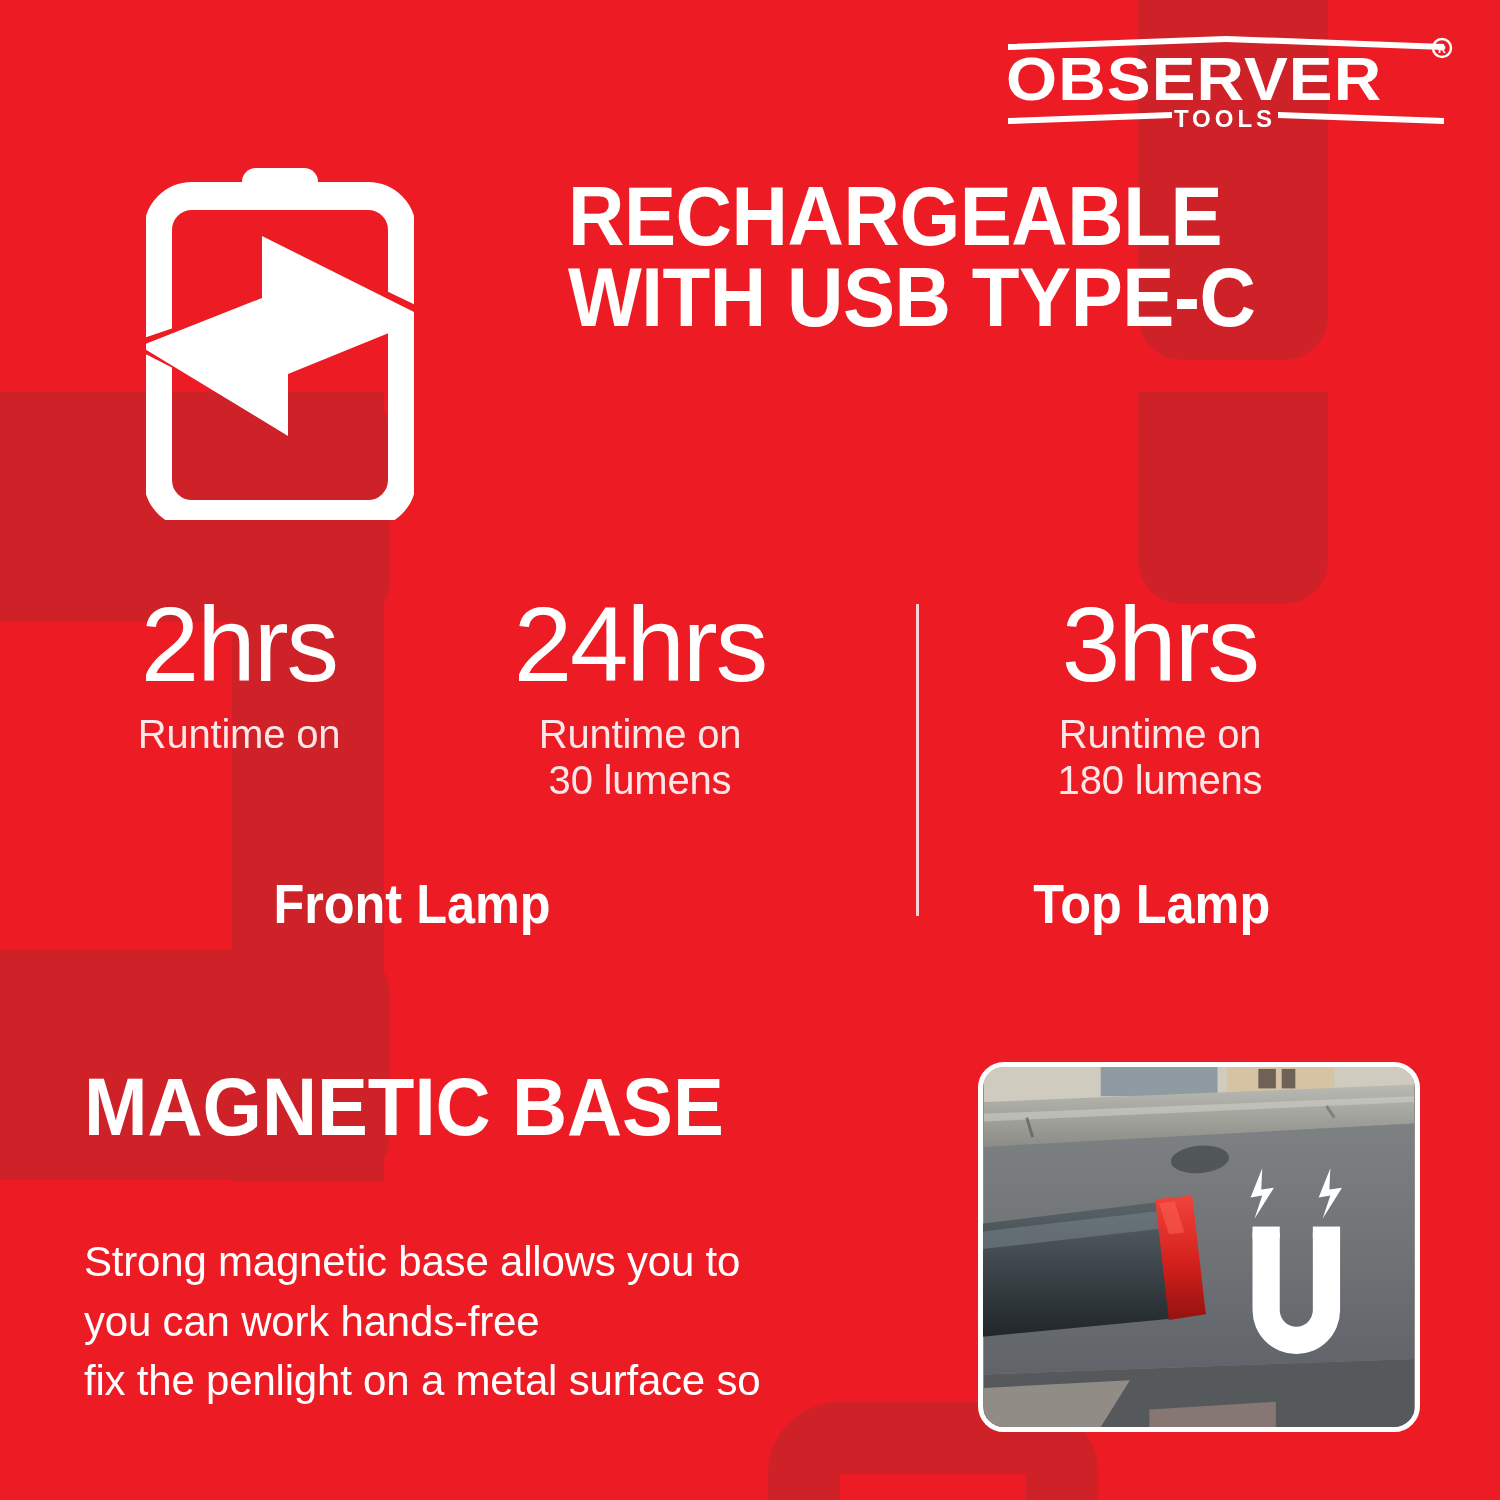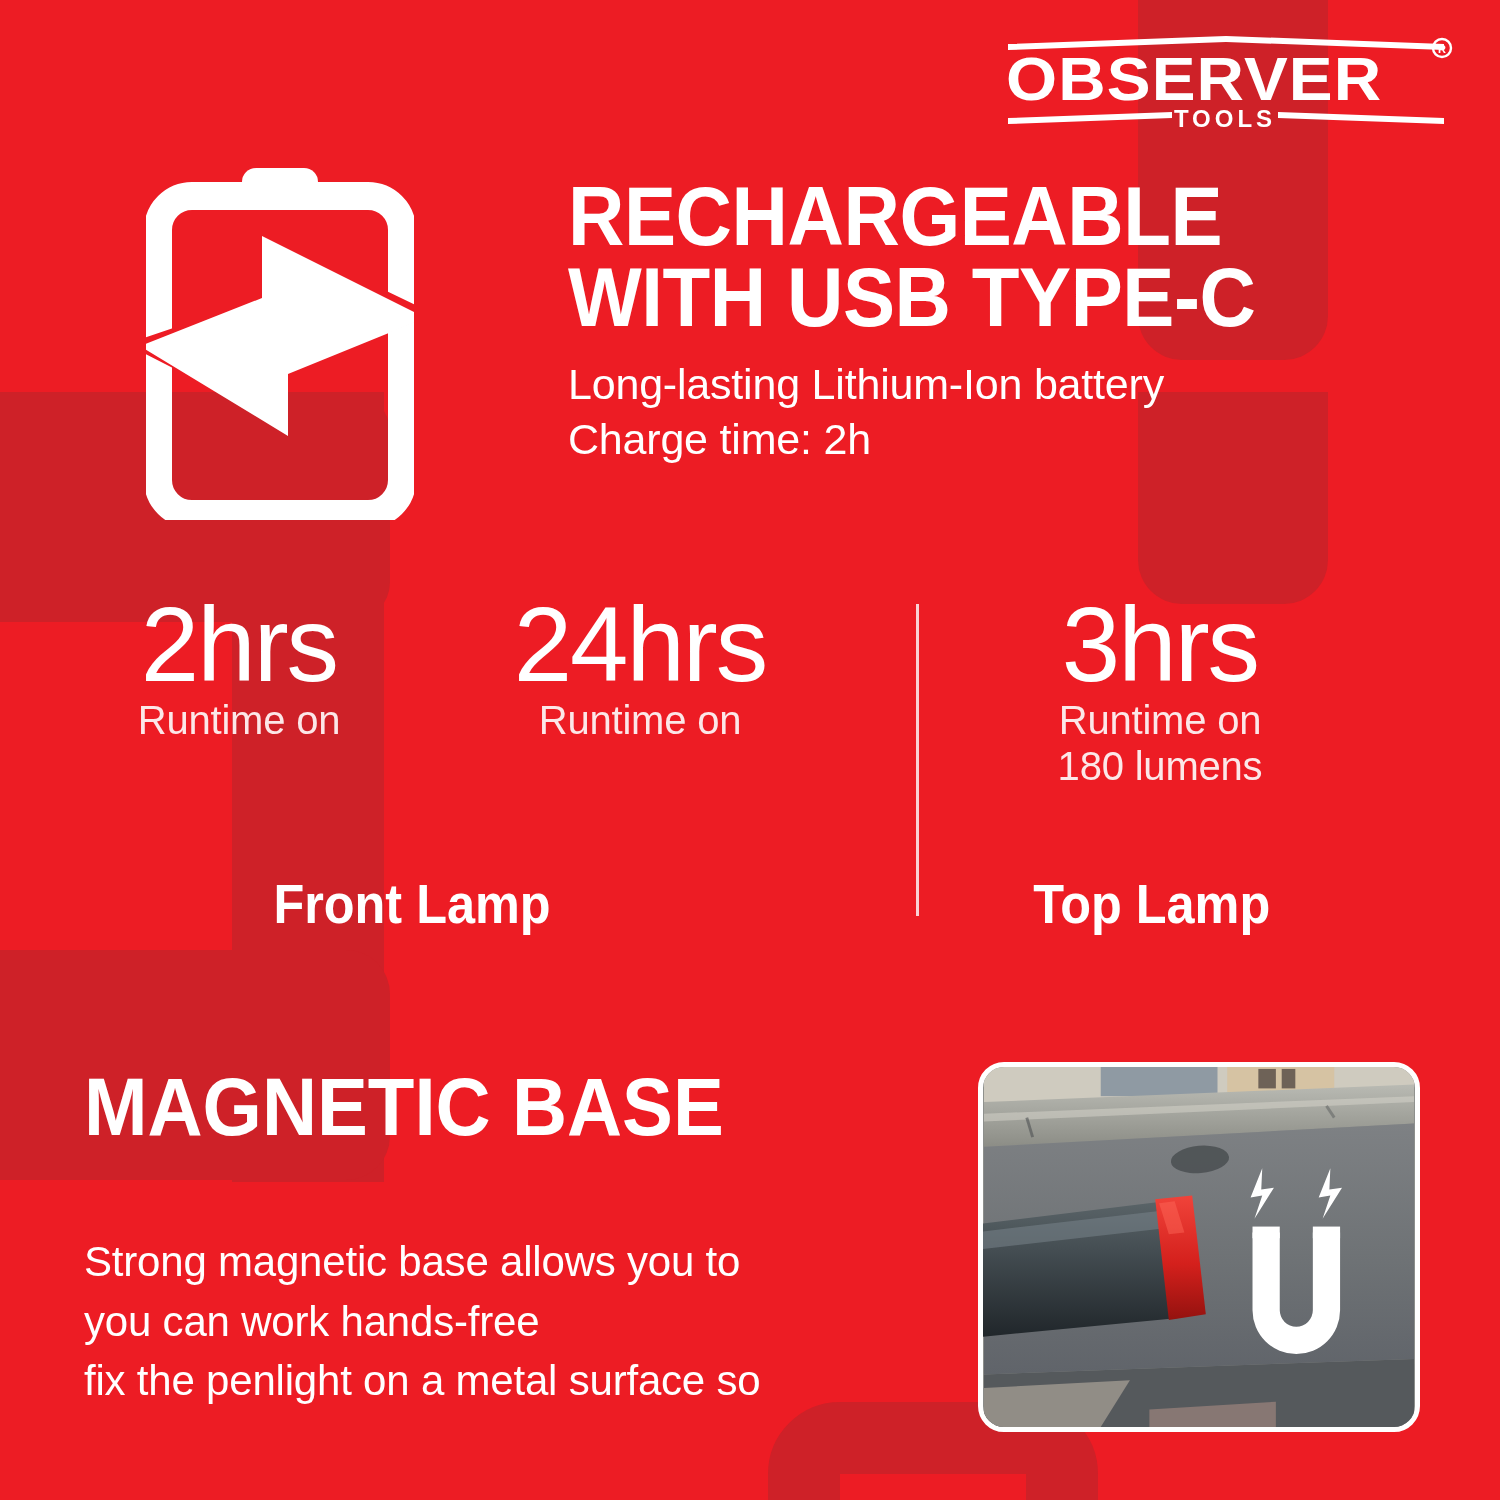--- a/index.html
+++ b/index.html
@@ -64,21 +64,21 @@
     line-height:1;
     font-weight:300;
     color:#ffffff;
     letter-spacing:-2px;
   }
   .stat-desc {
     font-size:40px;
     line-height:1.16;
     color:#FCE7E8;
     font-weight:400;
-    margin-top:0;
+    margin-top:14px;
     letter-spacing:-0.2px;
   }
   .stat-desc div { white-space:nowrap; }
   #stat-front { left:86px;  top:0;  width:306px; }
   #stat-mid   { left:462px; top:0;  width:356px; }
   #stat-top   { left:982px; top:0;  width:356px; }
 
   #stat-divider {
     position:absolute; left:916px; top:604px;
     width:3px; height:312px; background:#FAD2D4;
@@ -173,39 +173,36 @@
       <rect x="12" y="28" width="244" height="318" rx="34" ry="34" fill="none" stroke="#ffffff" stroke-width="28"></rect>
     </g>
 
     <path d="M-6 178 L116 130 L116 68 L280 150 L142 206 L142 268 Z" fill="#ffffff"></path>
   </svg>
 </div>
 
 <div id="headline-block">
   <div class="headline">RECHARGEABLE</div>
   <div class="headline">WITH USB TYPE-C</div>
-  <div class="subline">
-    <div>Long-lasting Lithium-Ion battery</div>
-    <div>Charge time: 2h</div>
-  </div>
 </div>
 
 <div id="stats">
 
   <div class="stat" id="stat-front">
     <div class="stat-value">2hrs</div>
     <div class="stat-desc">
       <div>Runtime on</div>
     </div>
   </div>
 
   <div class="stat" id="stat-mid">
     <div class="stat-value">24hrs</div>
     <div class="stat-desc">
       <div>Runtime on</div>
+      <div>30 lumens</div>
     </div>
   </div>
 
   <div class="stat" id="stat-top">
     <div class="stat-value">3hrs</div>
     <div class="stat-desc">
       <div>Runtime on</div>
       <div>180 lumens</div>
     </div>
   </div>

